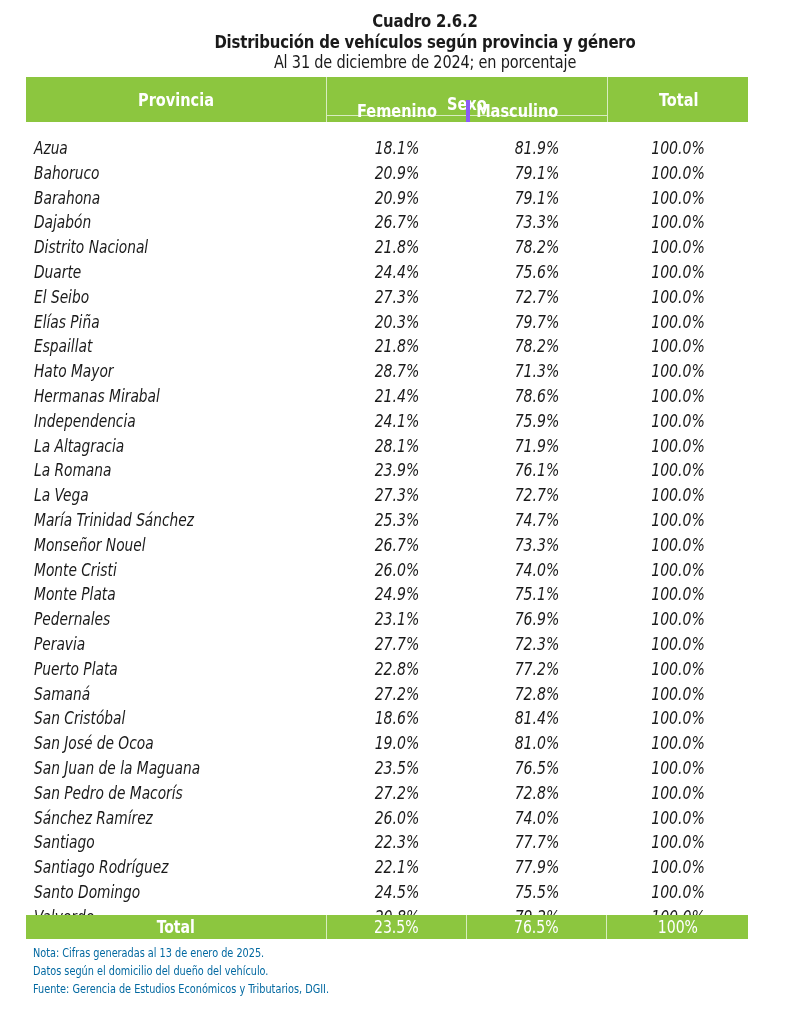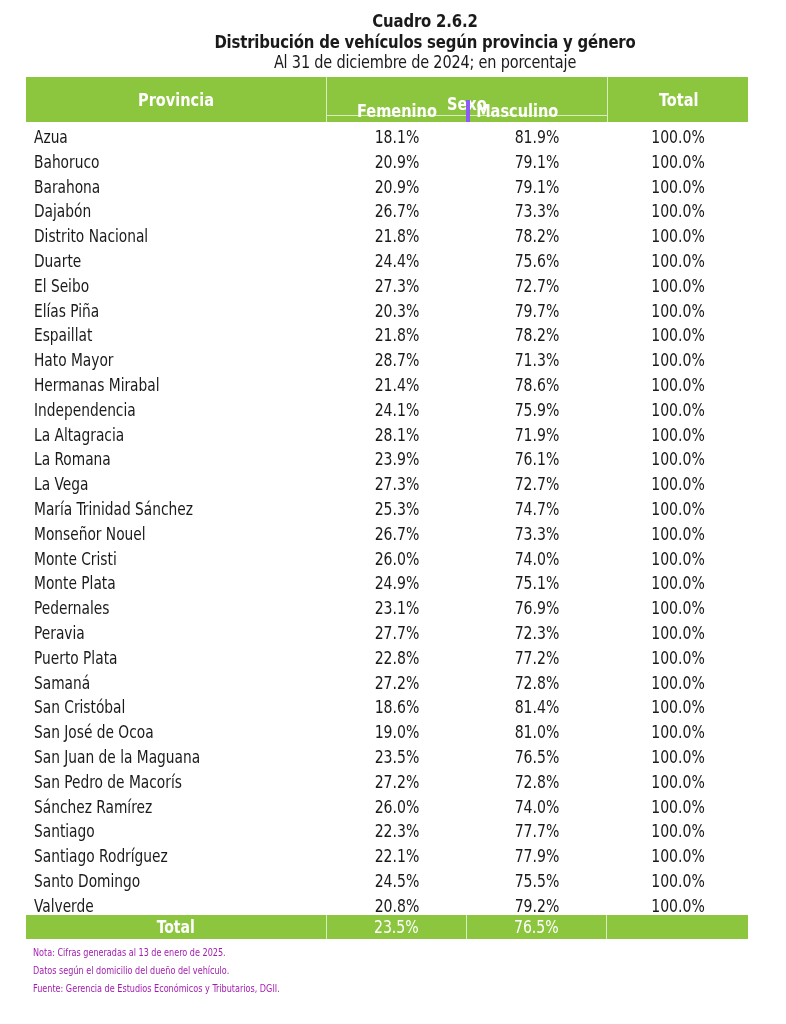--- a/index.html
+++ b/index.html
@@ -13,37 +13,37 @@
   .tbl { position:absolute; left:26px; top:77px; width:722px; }
   .hdr { position:relative; height:45px; background:#8cc63f; color:#ffffff; font-weight:bold; }
   .hdr .cell { position:absolute; display:flex; align-items:center; justify-content:center; font-size:17px; transform-origin:center; }
   .hdr .prov { left:0; top:0; width:300px; height:45px; border-right:1px solid #d8ecc0; }
   .hdr .sexo { left:301px; top:16px; width:280px; height:22px; border-bottom:1px solid #d8ecc0; }
   .hdr .fem { left:301px; top:23px; width:139px; height:22px; border-right:4px solid #8b5cf6; }
   .hdr .mas { left:421px; top:23px; width:140px; height:22px; }
   .hdr .tot { left:581px; top:0; width:141px; height:45px; border-left:1px solid #d8ecc0; }
   .hdr span { display:inline-block; transform:scaleX(0.95); }
 
-  .rows { position:relative; padding-top:3px; }
+  .rows { position:relative; padding-top:14px;font-style:italic; }
   .row { position:relative; height:24.8px; font-size:17px; line-height:24.8px; }
   .row .name { position:absolute; left:8px; top:0; white-space:nowrap; transform-origin:left center; transform:scaleX(0.9); }
   .row .v { position:absolute; top:0; width:120px; text-align:center; transform:scaleX(0.92); }
   .row .f { left:311px; }
   .row .m { left:451px; }
   .row .t { left:592px; }
 
   .total { position:absolute; left:26px; top:915px; width:722px; height:24px; background:#8cc63f; color:#ffffff; font-size:17px; }
   .total .c { position:absolute; top:0; height:24px; line-height:24px; text-align:center; }
   .total .lbl { left:0; width:300px; font-weight:bold; border-right:1px solid #d8ecc0; }
   .total .f { left:301px; width:139px; border-right:1px solid #d8ecc0; }
   .total .m { left:441px; width:139px; border-right:1px solid #d8ecc0; }
   .total .t { left:581px; width:141px; }
   .total span { display:inline-block; transform:scaleX(0.92); }
 
-  .notes { position:absolute; left:33px; top:944px; font-size:10px; line-height:18px; color:#a21caf; }
+  .notes { position:absolute; left:33px; top:944px; font-size:12px; line-height:18px; color:#0369a1; }
   .notes div { transform-origin:left center; transform:scaleX(0.9); white-space:nowrap; }
 </style>
 </head>
 <body>
 
 <div class="titles">
   <div class="t1">Cuadro 2.6.2</div>
   <div class="t2">Distribución de vehículos según provincia y género</div>
   <div class="t3">Al 31 de diciembre de 2024; en porcentaje</div>
 </div>
@@ -259,19 +259,20 @@
         <div class="v m">79.2%</div>
         <div class="v t">100.0%</div>
       </div>
     </div>
 </div>
 
 <div class="total">
   <div class="c lbl"><span>Total</span></div>
   <div class="c f"><span>23.5%</span></div>
   <div class="c m"><span>76.5%</span></div>
+  <div class="c t"><span>100%</span></div>
 </div>
 
 <div class="notes">
   <div>Nota: Cifras generadas al 13 de enero de 2025.</div>
   <div>Datos según el domicilio del dueño del vehículo.</div>
   <div>Fuente: Gerencia de Estudios Económicos y Tributarios, DGII.</div>
 </div>
 
 </body></html>

